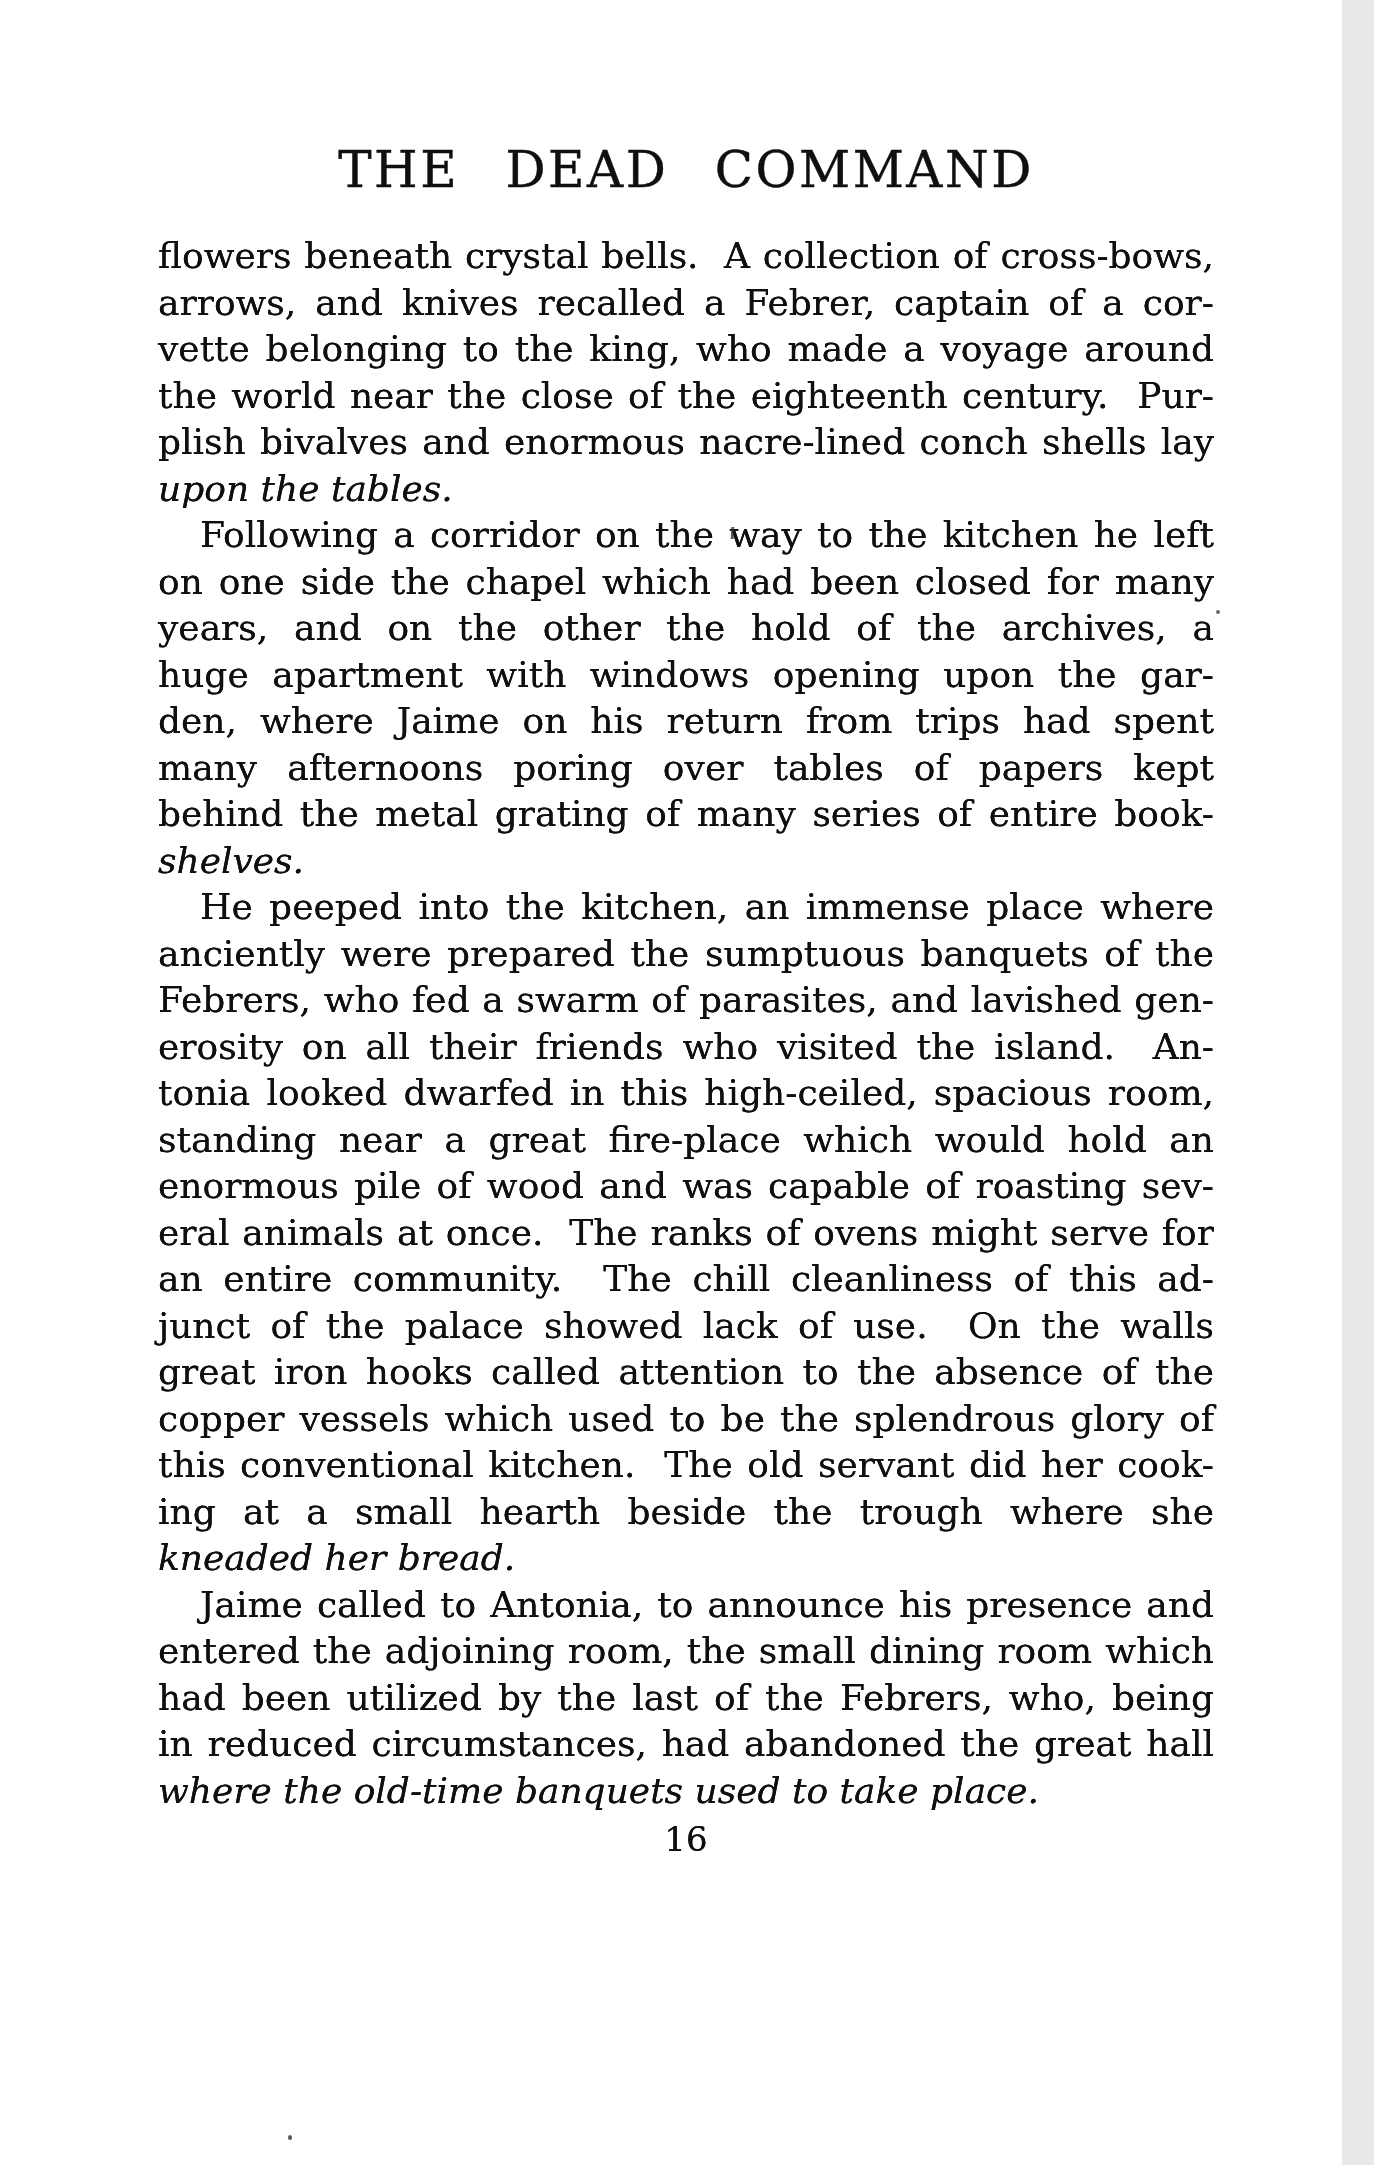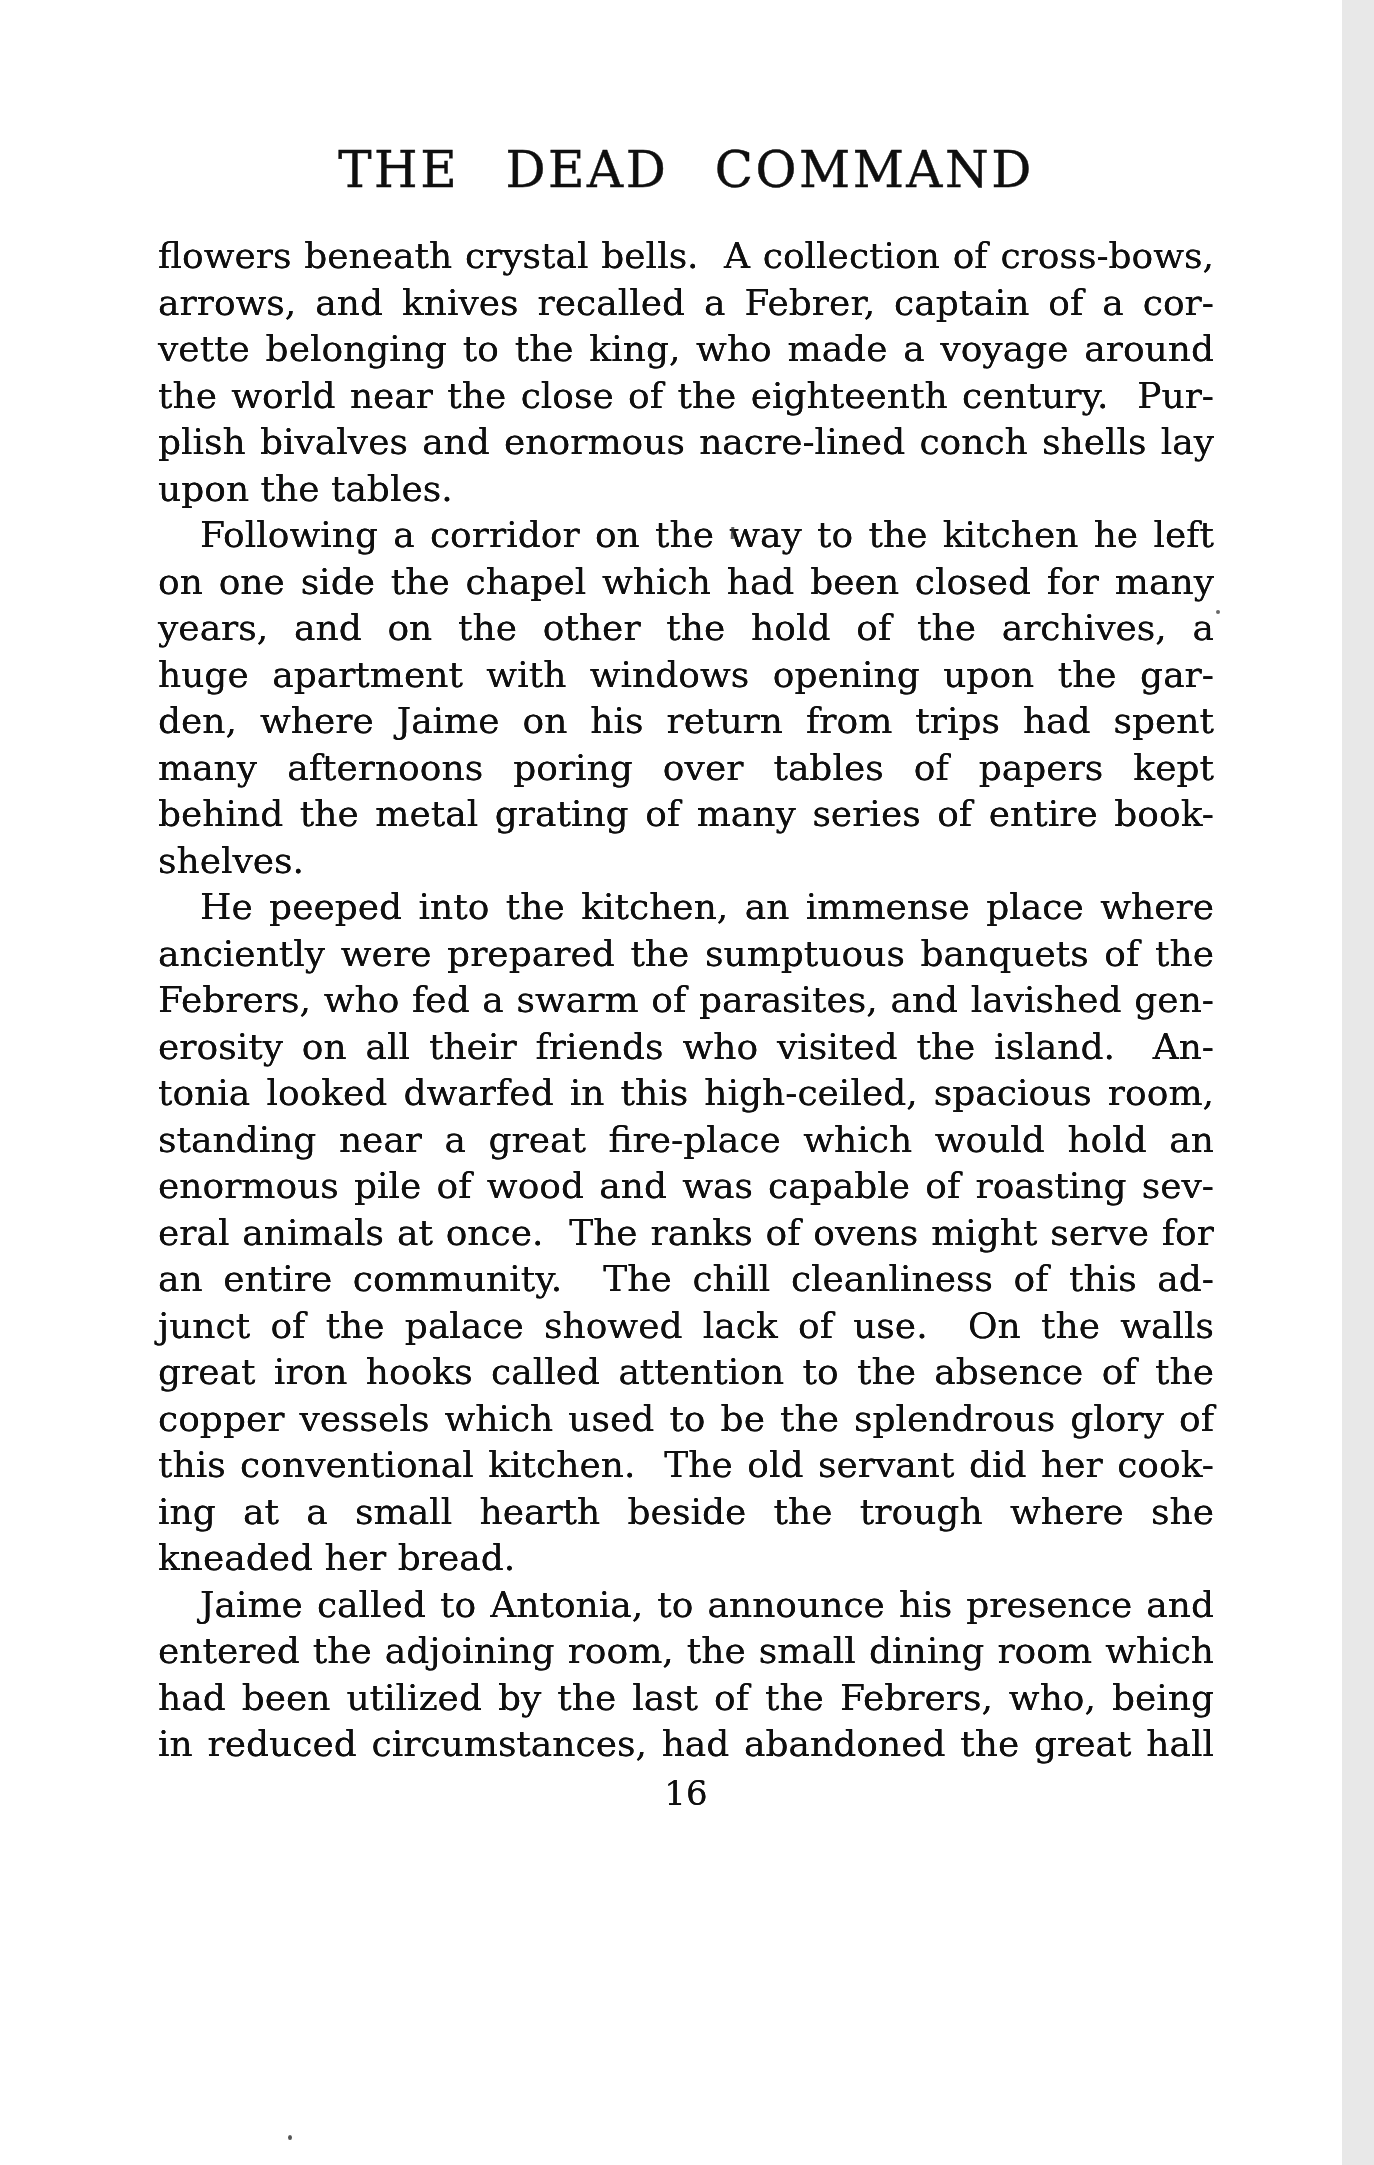--- a/index.html
+++ b/index.html
@@ -38,21 +38,21 @@
   }
 
   .line {
     text-align: justify;
     text-align-last: justify;
     white-space: pre-wrap;
     text-shadow: 0 0 0.3px #0f0f0f;
   }
 
   .line.indent { padding-left: 42px; }
-  .line.para-end { text-align-last: left; }
+  .line.para-end { text-align-last: left; font-style: italic; }
 
   .folio {
     margin: 2px 0 0 158px;
     width: 1056px;
     font-size: 34px;
     line-height: 46.5px;
     text-align: center;
     text-shadow: 0 0 0.3px #0f0f0f;
   }
 
@@ -98,20 +98,21 @@
       <div class="line">junct of the palace showed lack of use.  On the walls</div>
       <div class="line">great iron hooks called attention to the absence of the</div>
       <div class="line">copper vessels which used to be the splendrous glory of</div>
       <div class="line">this conventional kitchen.  The old servant did her cook-</div>
       <div class="line">ing at a small hearth beside the trough where she</div>
       <div class="line para-end">kneaded her bread.</div>
       <div class="line indent">Jaime called to Antonia, to announce his presence and</div>
       <div class="line">entered the adjoining room, the small dining room which</div>
       <div class="line">had been utilized by the last of the Febrers, who, being</div>
       <div class="line">in reduced circumstances, had abandoned the great hall</div>
+      <div class="line para-end">where the old-time banquets used to take place.</div>
     </div>
 
   <div class="folio">16</div>
 
   <div class="speck speck-tick"></div>
   <div class="speck speck-dot-r"></div>
   <div class="speck speck-dot-b"></div>
 
 </div>
 

